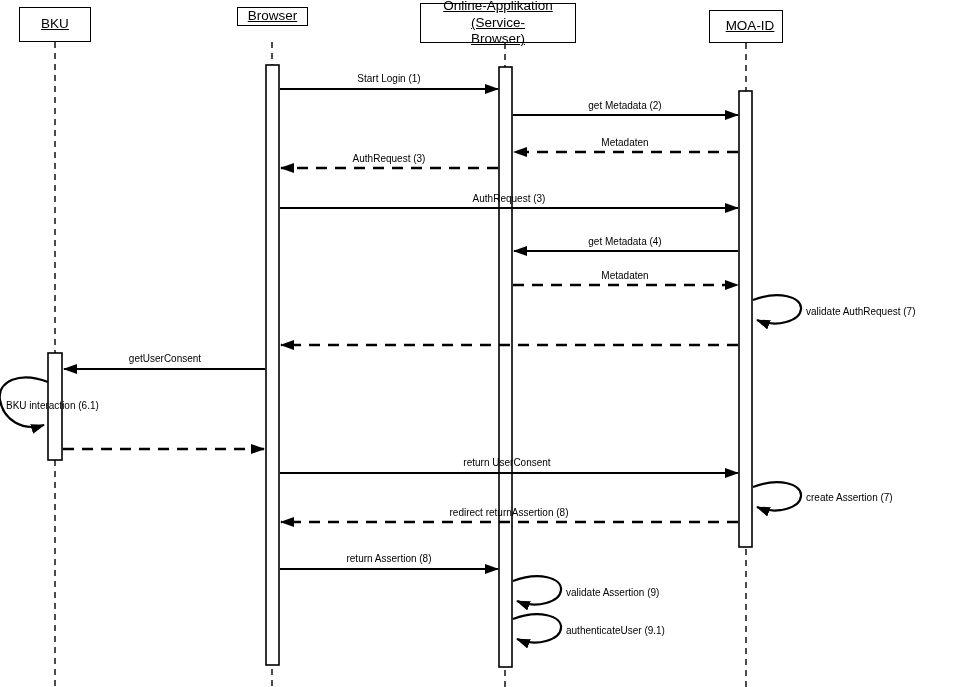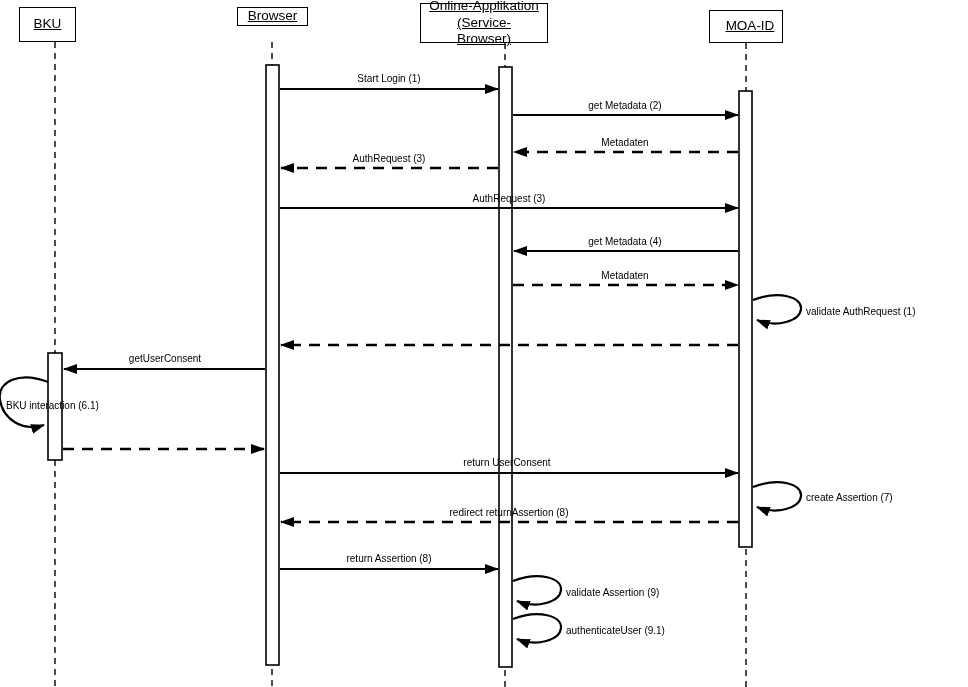--- a/index.html
+++ b/index.html
@@ -84,42 +84,42 @@
 
     <g stroke="#000" stroke-width="2.2" fill="none">
       <path d="M 753 300 C 779 290, 802 297, 801 309 C 800 321, 777 328, 757 320" marker-end="url(#arr)"></path>
       <path d="M 753 487 C 779 477, 802 484, 801 496 C 800 508, 777 515, 757 507" marker-end="url(#arr)"></path>
       <path d="M 513 581 C 539 571, 562 578, 561 590 C 560 602, 537 609, 517 601" marker-end="url(#arr)"></path>
       <path d="M 513 619 C 539 609, 562 616, 561 628 C 560 640, 537 647, 517 639" marker-end="url(#arr)"></path>
       <path d="M 48 382 C 20 371, -3 381, 0 400 C 3 419, 22 432, 44 425" marker-end="url(#arr)"></path>
     </g>
   </svg>
 
-  <div class="pbox" style="left:19px; top:7px; width:57px; height:35px;">
+  <div class="pbox" style="left:19px; top:7px; width:72px; height:35px;">
     <span>BKU</span>
   </div>
   <div class="pbox" style="left:237px; top:7px; width:71px; height:19px;">
     <span>Browser</span>
   </div>
-  <div class="pbox" style="left:420px; top:3px; width:128px; height:40px;">
+  <div class="pbox" style="left:420px; top:3px; width:156px; height:40px;">
     <span>Online-Applikation (Service-</span>
     <span>Browser)</span>
   </div>
   <div class="pbox" style="left:709px; top:10px; width:74px; height:33px;padding-left:8px;">
     <span>MOA-ID</span>
   </div>
 
   <div class="msg" style="left:389px; top:70px;">Start Login (1)</div>
   <div class="msg" style="left:625px; top:97px;">get Metadata (2)</div>
   <div class="msg" style="left:625px; top:134px;">Metadaten</div>
   <div class="msg" style="left:389px; top:150px;">AuthRequest (3)</div>
   <div class="msg" style="left:509px; top:190px;">AuthRequest (3)</div>
   <div class="msg" style="left:625px; top:233px;">get Metadata (4)</div>
   <div class="msg" style="left:625px; top:267px;">Metadaten</div>
-  <div class="msg ll" style="left:806px; top:303px;">validate AuthRequest (1)</div>
+  <div class="msg ll" style="left:806px; top:303px;">validate AuthRequest (7)</div>
   <div class="msg" style="left:165px; top:350px;">getUserConsent</div>
   <div class="msg ll" style="left:6px; top:397px;">BKU interaction (6.1)</div>
   <div class="msg" style="left:507px; top:454px;">return UserConsent</div>
   <div class="msg ll" style="left:806px; top:489px;">create Assertion (7)</div>
   <div class="msg" style="left:509px; top:504px;">redirect returnAssertion (8)</div>
   <div class="msg" style="left:389px; top:550px;">return Assertion (8)</div>
   <div class="msg ll" style="left:566px; top:584px;">validate Assertion (9)</div>
   <div class="msg ll" style="left:566px; top:622px;">authenticateUser (9.1)</div>
 
 </div>

